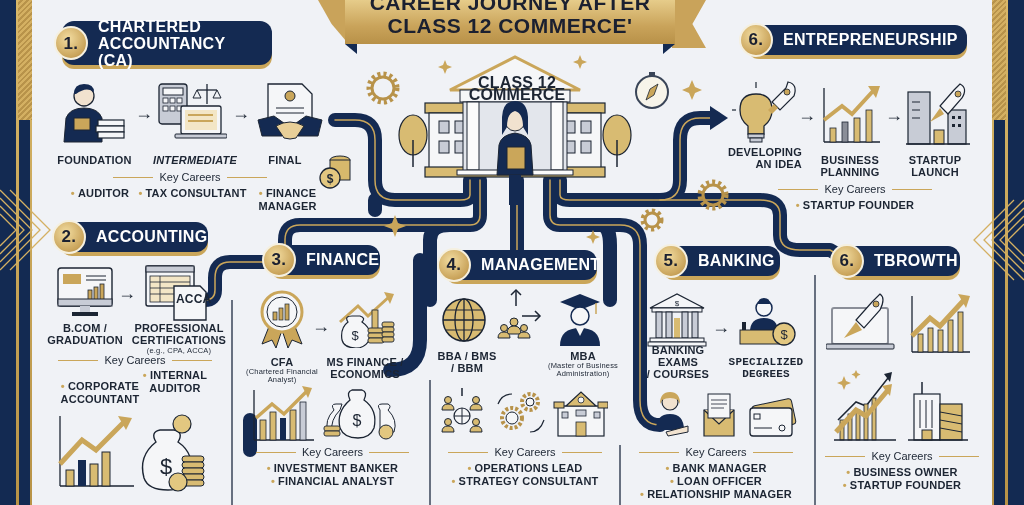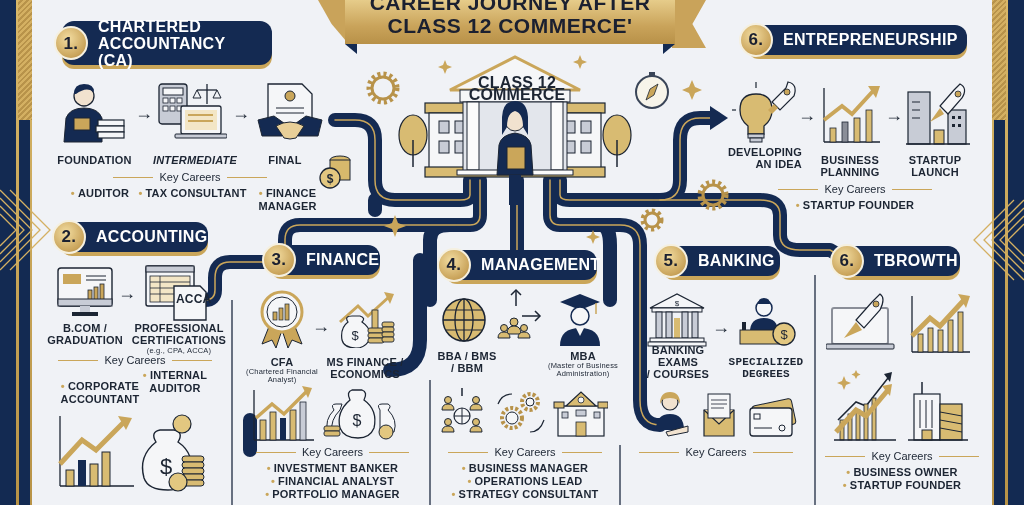--- a/index.html
+++ b/index.html
@@ -397,21 +397,20 @@
       </g>
     <circle cx="134" cy="48" r="7" fill="#e2c780" stroke="#1c2533" stroke-width="1"></circle>
   </svg>
 
   <div class="kc" style="left:250px;top:446px;width:165px;">
     <div class="kc-title">Key Careers</div>
   </div>
   <div class="kc" style="left:250px;top:462px;width:165px;">
     <div class="kc-item"><span class="dot">•</span><span>INVESTMENT BANKER</span></div>
     <div class="kc-item"><span class="dot">•</span><span>FINANCIAL ANALYST</span></div>
-    <div class="kc-item"><span class="dot">•</span><span>PORTFOLIO MANAGER</span></div>
   </div>
 
   <div class="pill" style="left:445px;top:250px;width:152px;">
     <span class="num">4.</span>
     <span>MANAGEMENT</span>
   </div>
 
   <svg class="icon" style="left:440px;top:296px;" width="48" height="48" viewBox="0 0 48 48">
     <circle cx="24" cy="24" r="21" fill="#d8bb72" stroke="#1c2533" stroke-width="1.5"></circle>
     <ellipse cx="24" cy="24" rx="9" ry="21" fill="none" stroke="#1c2533" stroke-width="1.3"></ellipse>
@@ -483,21 +482,20 @@
         <rect x="154" y="24" width="6" height="6"></rect>
         <rect x="136" y="22" width="10" height="6"></rect>
       </g>
     <rect x="136" y="34" width="10" height="14" fill="#d8bb72" stroke="#1c2533" stroke-width="0.8"></rect>
   </svg>
 
   <div class="kc" style="left:440px;top:446px;width:170px;">
     <div class="kc-title">Key Careers</div>
   </div>
   <div class="kc" style="left:440px;top:462px;width:170px;">
-    <div class="kc-item"><span class="dot">•</span><span>BUSINESS MANAGER</span></div>
     <div class="kc-item"><span class="dot">•</span><span>OPERATIONS LEAD</span></div>
     <div class="kc-item"><span class="dot">•</span><span>STRATEGY CONSULTANT</span></div>
   </div>
 
   <div class="pill" style="left:662px;top:246px;width:118px;">
     <span class="num">5.</span>
     <span>BANKING</span>
   </div>
 
   <svg class="icon" style="left:646px;top:292px;" width="62" height="56" viewBox="0 0 62 56">
@@ -548,20 +546,25 @@
     <rect x="102" y="12" width="40" height="26" rx="3" fill="#d8bb72" stroke="#1c2533" stroke-width="1" transform="rotate(-12 122 25)"></rect>
     <rect x="98" y="18" width="42" height="28" rx="3" fill="#f5f6f8" stroke="#1c2533" stroke-width="1.3"></rect>
     <rect x="102" y="24" width="6" height="5" fill="none" stroke="#1c2533" stroke-width="1"></rect>
     <line x1="102" y1="38" x2="120" y2="38" stroke="#1c2533" stroke-width="1"></line>
     <circle cx="130" cy="38" r="3" fill="none" stroke="#1c2533" stroke-width="1"></circle>
   </svg>
 
   <div class="kc" style="left:628px;top:446px;width:176px;">
     <div class="kc-title">Key Careers</div>
   </div>
+  <div class="kc" style="left:628px;top:462px;width:176px;">
+    <div class="kc-item"><span class="dot">•</span><span>BANK MANAGER</span></div>
+    <div class="kc-item"><span class="dot">•</span><span>LOAN OFFICER</span></div>
+    <div class="kc-item"><span class="dot">•</span><span>RELATIONSHIP MANAGER</span></div>
+  </div>
 
   <div class="pill" style="left:747px;top:25px;width:220px;">
     <span class="num">6.</span>
     <span>ENTREPRENEURSHIP</span>
   </div>
 
   <svg class="icon" style="left:732px;top:80px;" width="66" height="66" viewBox="0 0 66 66">
     <path d="M24,14 Q8,14 8,30 Q8,40 16,46 L16,54 L32,54 L32,46 Q40,40 40,30 Q40,14 24,14Z" fill="#d8bb72" stroke="#1c2533" stroke-width="1.3"></path>
     <rect x="16" y="54" width="16" height="4" fill="#c8ccd6" stroke="#1c2533" stroke-width="1"></rect>
     <rect x="18" y="58" width="12" height="4" fill="#c8ccd6" stroke="#1c2533" stroke-width="1"></rect>

